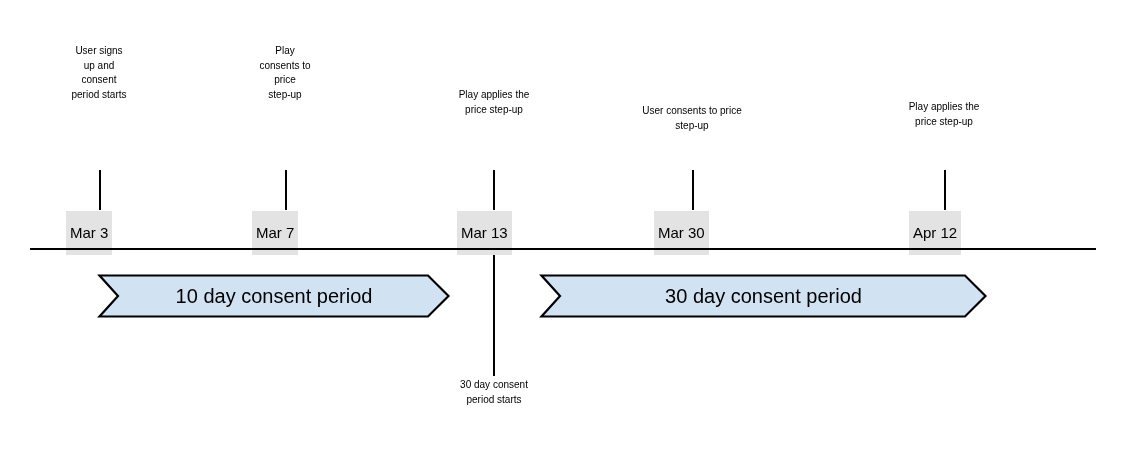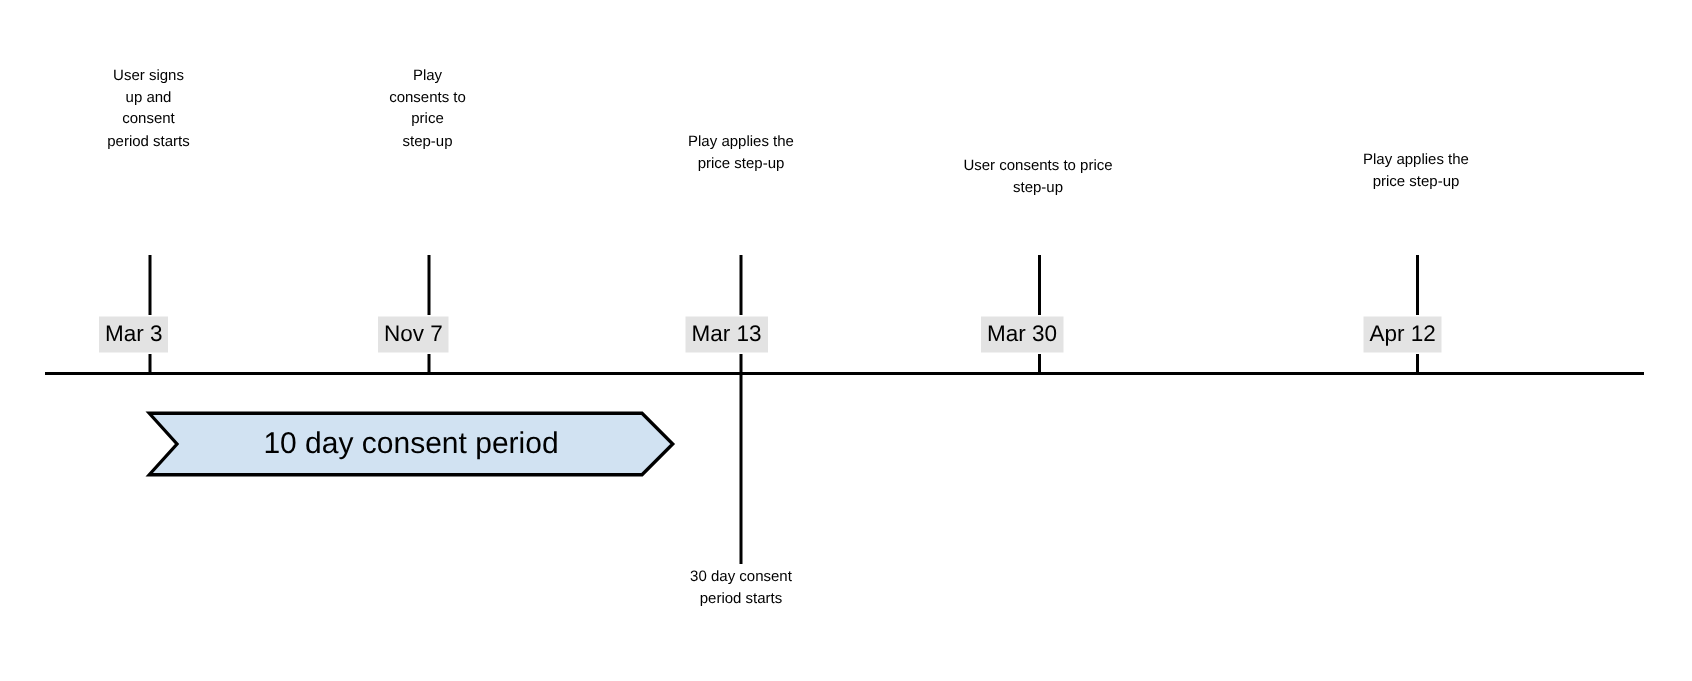--- a/index.html
+++ b/index.html
@@ -46,21 +46,21 @@
   }
   .event-caption.bottom {
     text-align: center;
   }
   
   .date-chip {
     position: absolute;
     background: #e3e3e3;
     font-size: 15px;
     line-height: 20px;
-    padding: 2px 4px;
+    padding: 12px 4px;
     white-space: nowrap;
     color: #000000;
   }
   
   .banner {
     position: absolute;
   }
   .banner svg {
     display: block;
     overflow: visible;
@@ -114,34 +114,40 @@
   <div class="tick-long" style="left:493px; top:236px; height:140px;"></div>
 
   <div class="tick" style="left:692px; top:170px; height:40px;"></div>
   <div class="tick" style="left:692px; top:236px; height:14px;"></div>
 
   <div class="tick" style="left:944px; top:170px; height:40px;"></div>
   <div class="tick" style="left:944px; top:236px; height:14px;"></div>
 
   <div class="date-chip" style="left:66px; top:211px;">Mar 3</div>
 
-  <div class="date-chip" style="left:252px; top:211px;">Nov 7</div>
+  <div class="date-chip" style="left:252px; top:211px;">Mar 7</div>
 
   <div class="date-chip" style="left:438px; top:211px;margin-left:19px;">Mar 13</div>
 
   <div class="date-chip" style="left:654px; top:211px;">Mar 30</div>
 
   <div class="date-chip" style="left:909px; top:211px;">Apr 12</div>
 
   <div class="axis-line" style="left:30px; top:248px; width:1066px;"></div>
 
   <div class="banner" style="left:98px; top:274px; width:352px; height:44px;">
     <svg width="352" height="44" viewBox="0 0 352 44">
       <polygon points="1.5,1.5 330,1.5 350.5,22 330,42.5 1.5,42.5 20,22" fill="#d1e2f2" stroke="#000000" stroke-width="2.2" stroke-linejoin="miter"></polygon>
     </svg>
     <div class="banner-label">10 day consent period</div>
   </div>
 
+  <div class="banner" style="left:540px; top:274px; width:447px; height:44px;">
+    <svg width="447" height="44" viewBox="0 0 447 44">
+      <polygon points="1.5,1.5 425,1.5 445.5,22 425,42.5 1.5,42.5 20,22" fill="#d1e2f2" stroke="#000000" stroke-width="2.2" stroke-linejoin="miter"></polygon>
+    </svg>
+    <div class="banner-label">30 day consent period</div>
+  </div>
 
   <div class="event-caption bottom" style="left:408px; top:378px; width:172px;">30 day consent
 period starts</div>
 
 </div>
 
 </body></html>

